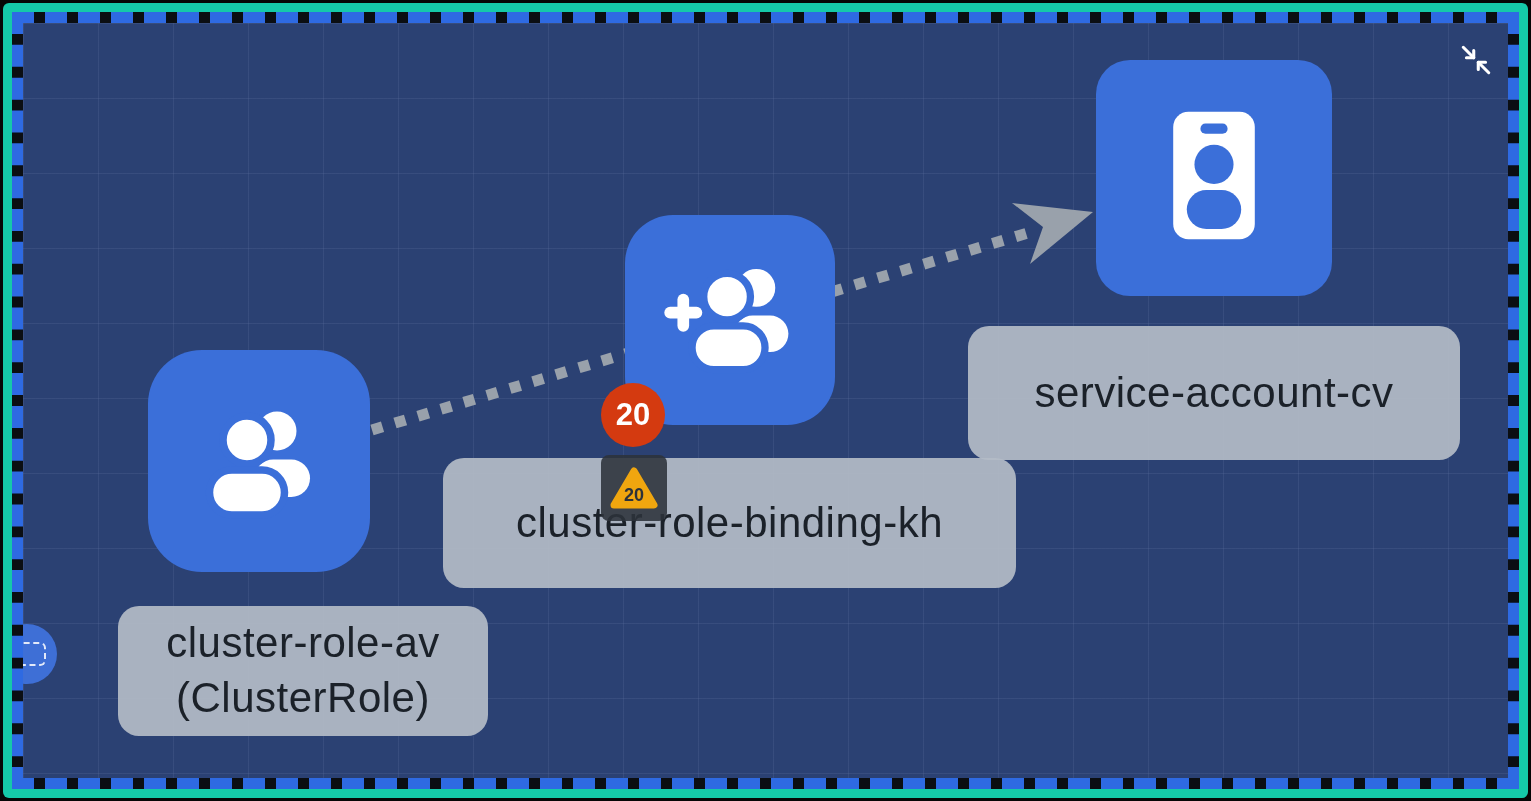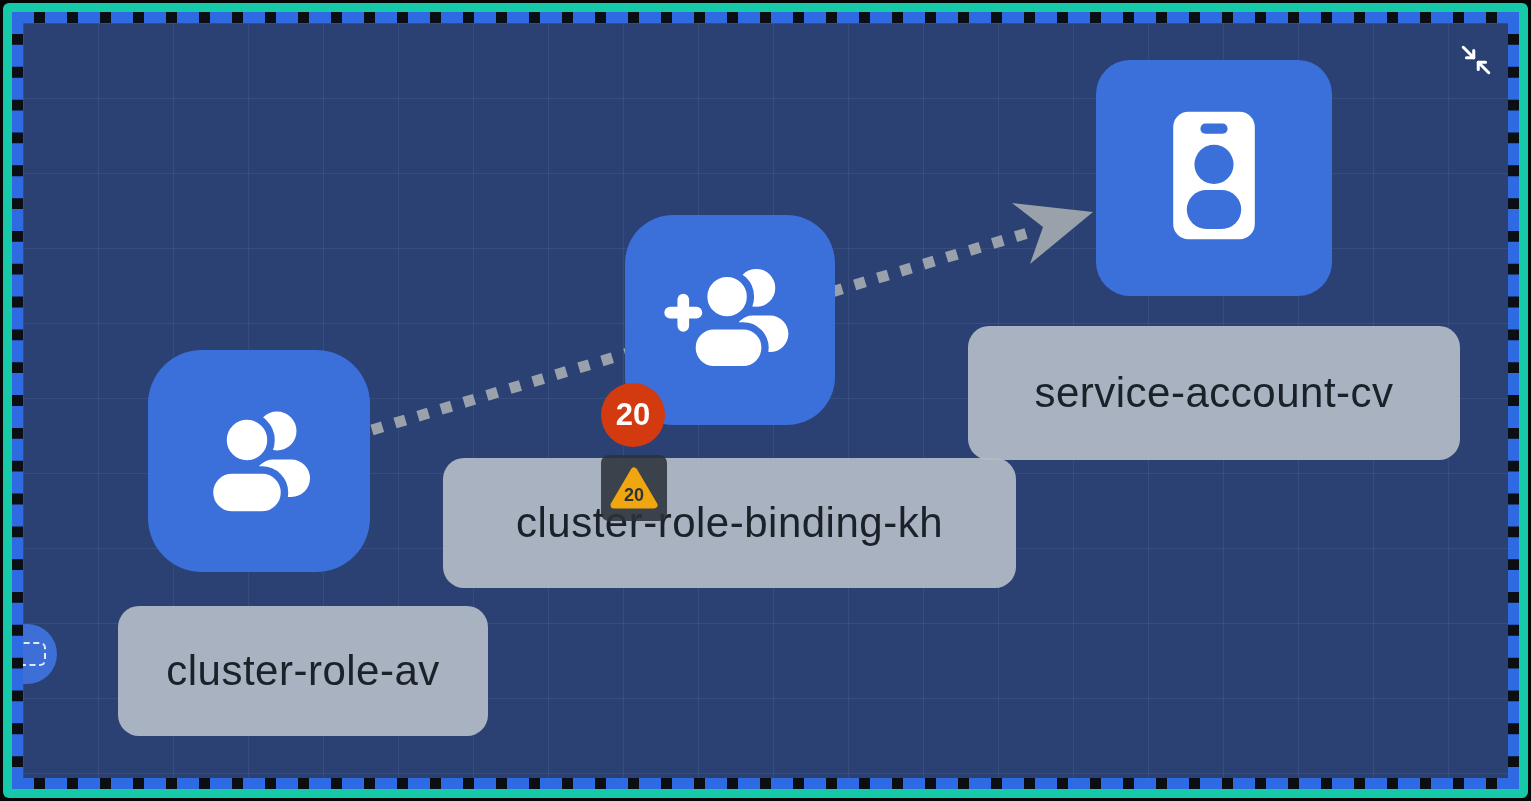--- a/index.html
+++ b/index.html
@@ -99,20 +99,21 @@
           <svg width="170" height="170" viewBox="0 0 100 100">
             <rect x="26" y="11" width="48" height="75" rx="9" fill="#ffffff"></rect>
             <rect x="42" y="18" width="16" height="6" rx="3" fill="#3b6fd9"></rect>
             <circle cx="50" cy="42" r="11.5" fill="#3b6fd9"></circle>
             <rect x="34" y="57" width="32" height="23" rx="11.5" fill="#3b6fd9"></rect>
           </svg>
         </div>
 
         <div class="label" id="label-cluster-role">
           <div>cluster-role-av</div>
+          <div>(ClusterRole)</div>
         </div>
 
         <div class="label" id="label-cluster-role-binding">
           <div>cluster-role-binding-kh</div>
         </div>
 
         <div class="label" id="label-service-account">
           <div>service-account-cv</div>
         </div>
 

